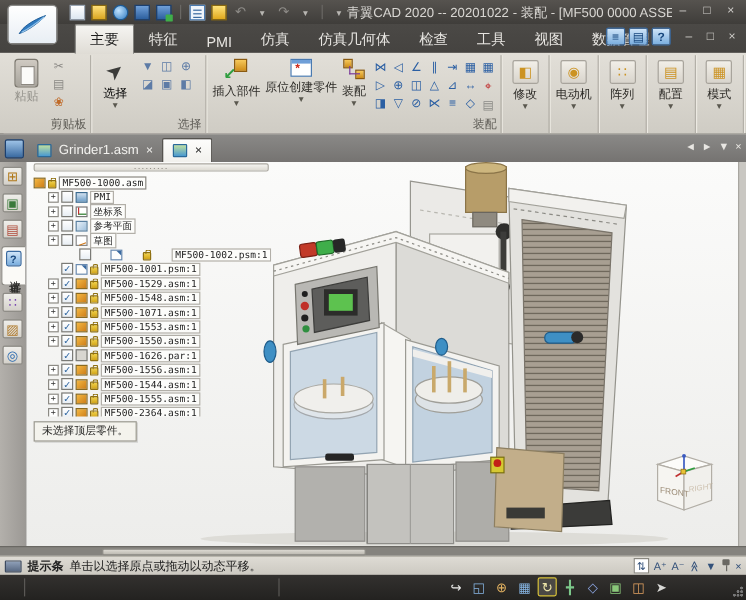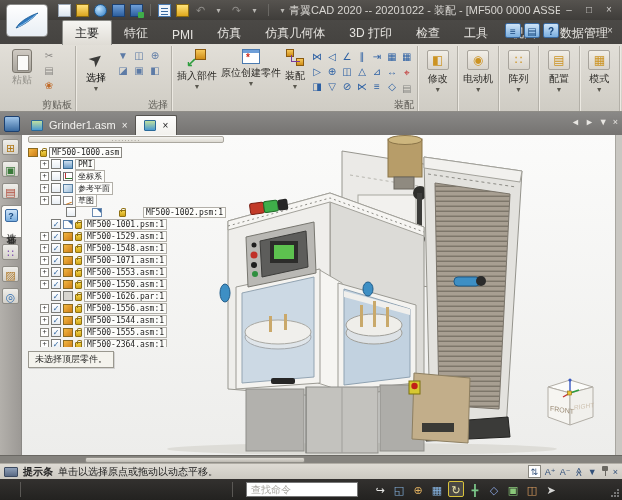--- a/index.html
+++ b/index.html
@@ -189,21 +189,20 @@
   </svg>
 </div>
 
 <nav class="tabrow">
   <div style="display:flex;align-items:flex-end" id="ribbonTabs">
       <span class="rtab active">主要</span>
       <span class="rtab">特征</span>
       <span class="rtab">PMI</span>
       <span class="rtab">仿真</span>
       <span class="rtab">仿真几何体</span>
-      <span class="rtab">3D 打印</span>
       <span class="rtab">检查</span>
       <span class="rtab">工具</span>
       <span class="rtab">视图</span>
       <span class="rtab">数据管理</span>
     </div>
   <div class="tabrow-right">
     <span id="tabRowIcons" style="display:flex;gap:3px">
         <span class="tri blue">≡</span>
         <span class="tri blue">▤</span>
         <span class="tri blue">?</span>
@@ -612,21 +611,20 @@
       <span class="pri rot90">≪</span>
       <span class="pri ">▼</span>
       <span class="pri  pinicon"></span>
       <span class="pri ">×</span>
     </span>
 </div>
 
 <div class="statusbar">
   <span class="sb-sep" style="left:20px"></span>
   <span class="sb-sep" style="left:232px"></span>
-  <input class="sb-search" placeholder="查找命令" style="">
   <span class="sbicons" id="statusIcons">
       <span class="sbi" style="color: rgb(230, 230, 228);">↪</span>
       <span class="sbi" style="color: rgb(134, 180, 226);">◱</span>
       <span class="sbi" style="color: rgb(224, 176, 96);">⊕</span>
       <span class="sbi" style="color: rgb(134, 180, 226);">▦</span>
       <span class="sbi active" style="color: rgb(236, 228, 168);">↻</span>
       <span class="sbi" style="color: rgb(124, 200, 138);">╋</span>
       <span class="sbi" style="color: rgb(138, 164, 224);">◇</span>
       <span class="sbi" style="color: rgb(138, 200, 122);">▣</span>
       <span class="sbi" style="color: rgb(224, 160, 96);">◫</span>

